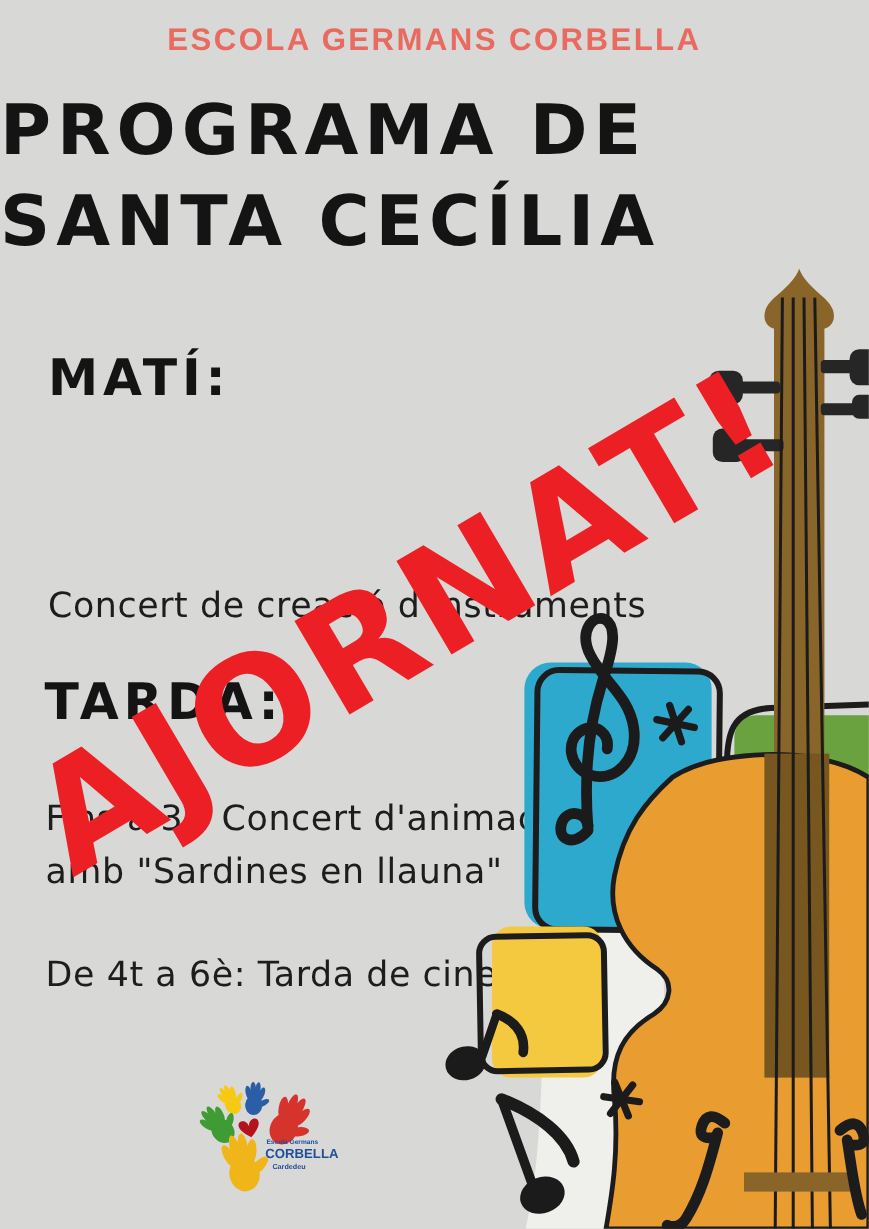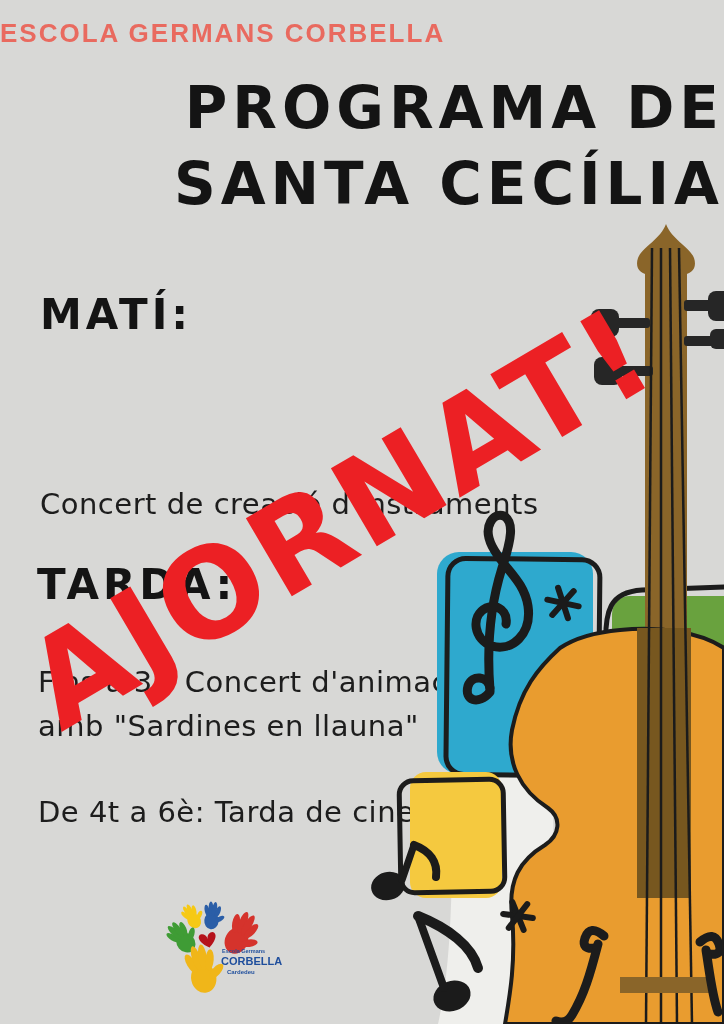--- a/index.html
+++ b/index.html
@@ -3,26 +3,26 @@
 <meta charset="utf-8">
 <style>
   html,body{margin:0;padding:0;}
   body{
     width:724px;height:1024px;position:relative;overflow:hidden;
     background:#d8d8d6;
     font-family:"DejaVu Sans",sans-serif;
   }
   .abs{position:absolute;}
   .school-header{
-    top:18px;left:0;width:724px;text-align:left;
+    top:18px;left:0;width:724px;text-align:center;
     color:#e96a5f;font-size:26px;font-weight:bold;letter-spacing:2px;
     font-family:"Liberation Sans",sans-serif;
   }
   .title{
-    top:70px;left:0;width:724px;text-align:right;
+    top:70px;left:0;width:724px;text-align:left;
     color:#141414;font-weight:bold;font-size:58px;line-height:76px;
     letter-spacing:5px;font-family:"DejaVu Sans",sans-serif;
   }
   .sec-heading{
     color:#141414;font-weight:bold;font-size:42px;letter-spacing:4px;
     font-family:"DejaVu Sans",sans-serif;
   }
   .body-line{
     color:#1d1d1d;font-size:29px;line-height:44px;letter-spacing:0.5px;
     font-family:"DejaVu Sans",sans-serif;

